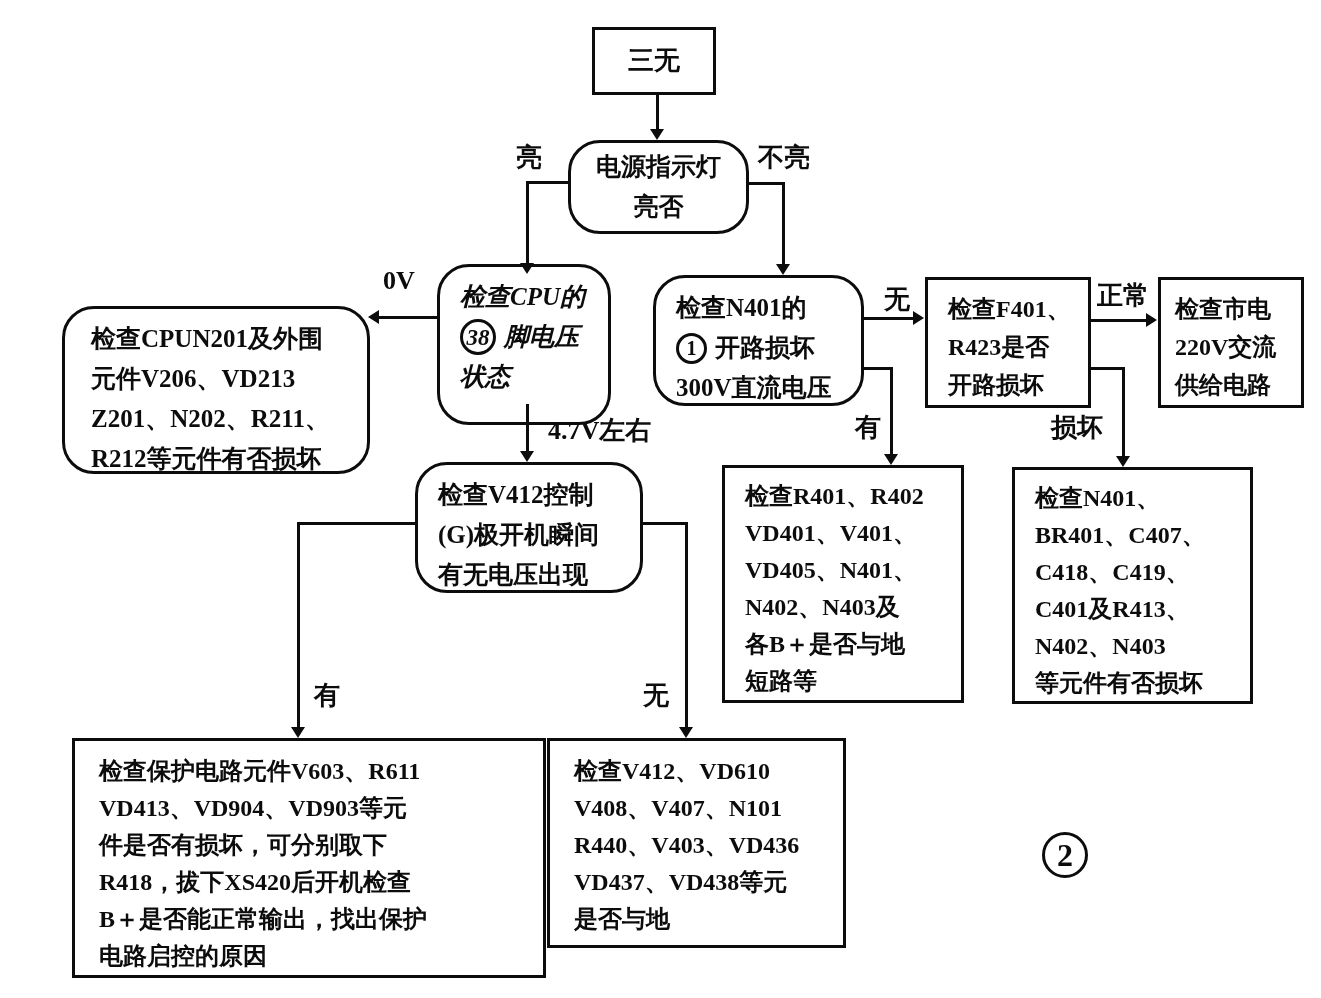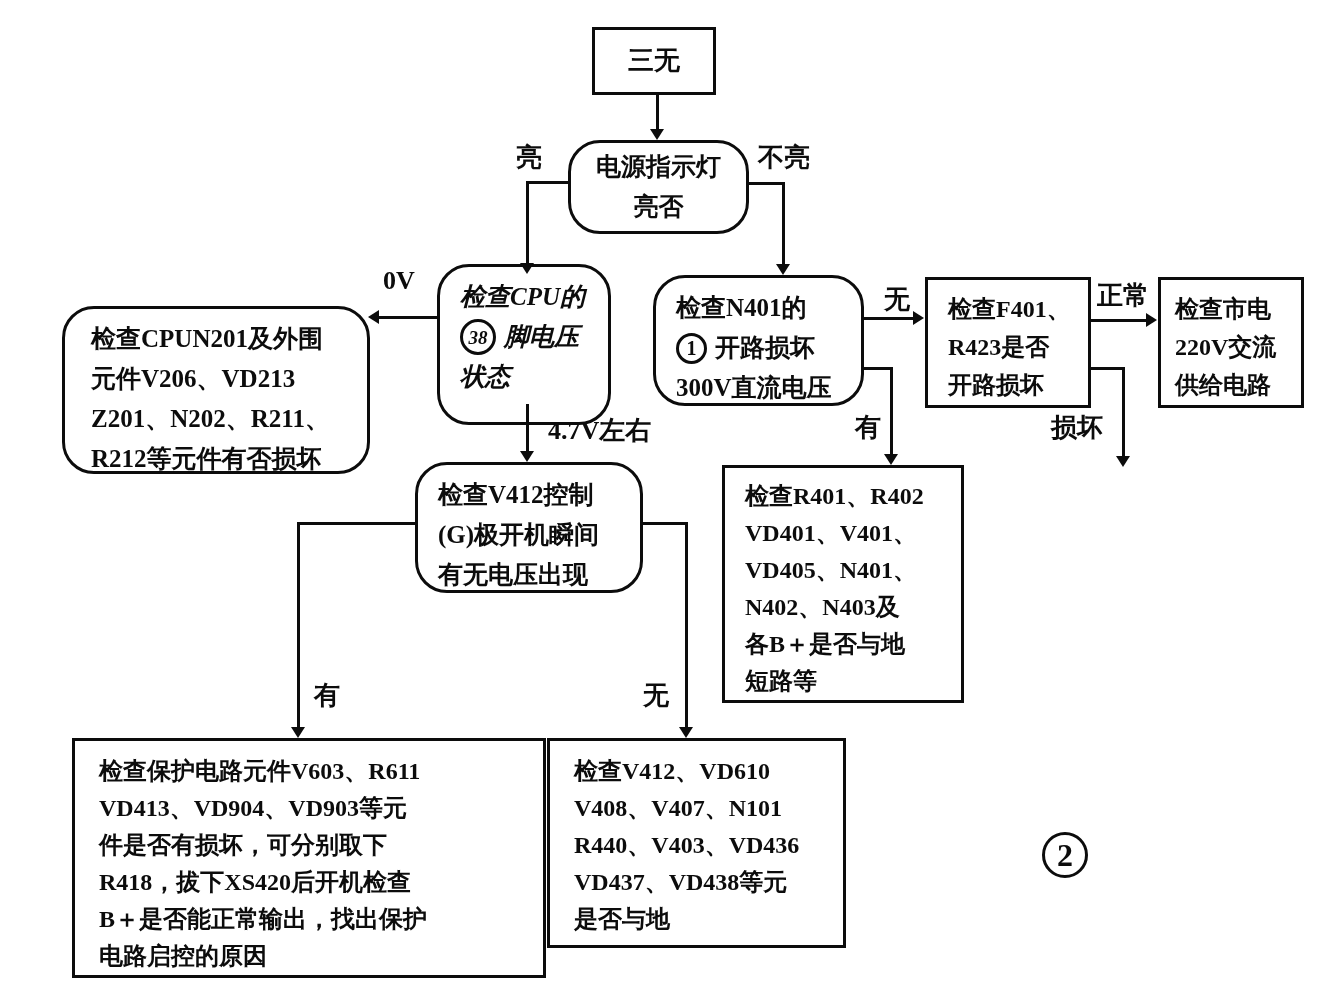--- a/index.html
+++ b/index.html
@@ -20,21 +20,21 @@
   .fs24{font-size:24px;line-height:38px;}
   .fs24t{font-size:24px;line-height:37px;}
   .pad{padding:10px 8px 0 20px;}
   .padK{padding:12px 8px 0 24px;}
   .ln{display:flex;align-items:center;}
   .circ{
     display:inline-flex;align-items:center;justify-content:center;
     border:3px solid #0c0c0c;border-radius:50%;box-sizing:border-box;
     flex:0 0 auto;margin-right:8px;
   }
-  .c38{width:36px;height:36px;font-size:19px;line-height:1;}
+  .c38{width:36px;height:36px;font-size:23px;line-height:1;}
   .c1{width:31px;height:31px;font-size:20px;line-height:1;}
   .hline,.vline{position:absolute;background:#0c0c0c;}
   .ar{position:absolute;width:0;height:0;}
   .ar-d{border-left:7px solid transparent;border-right:7px solid transparent;border-top:11px solid #0c0c0c;}
   .ar-l{border-top:7px solid transparent;border-bottom:7px solid transparent;border-right:11px solid #0c0c0c;}
   .ar-r{border-top:7px solid transparent;border-bottom:7px solid transparent;border-left:11px solid #0c0c0c;}
   .elabel{position:absolute;font-size:26px;line-height:1.1;white-space:nowrap;}
   .figbadge{
     position:absolute;left:1042px;top:832px;width:46px;height:46px;
     border:3px solid #0c0c0c;border-radius:50%;box-sizing:border-box;
@@ -101,20 +101,28 @@
 
   <div class="box pad fs24t" style="left:722px;top:465px;width:242px;height:238px;">
     <span class="txt">检查R401、R402
 VD401、V401、
 VD405、N401、
 N402、N403及
 各B＋是否与地
 短路等</span>
   </div>
 
+  <div class="box pad fs24t" style="left:1012px;top:467px;width:241px;height:237px;">
+    <span class="txt">检查N401、
+BR401、C407、
+C418、C419、
+C401及R413、
+N402、N403
+等元件有否损坏</span>
+  </div>
 
   <div class="box padK fs24t" style="left:72px;top:738px;width:474px;height:240px;">
     <span class="txt">检查保护电路元件V603、R611
 VD413、VD904、VD903等元
 件是否有损坏，可分别取下
 R418，拔下XS420后开机检查
 B＋是否能正常输出，找出保护
 电路启控的原因</span>
   </div>
 

